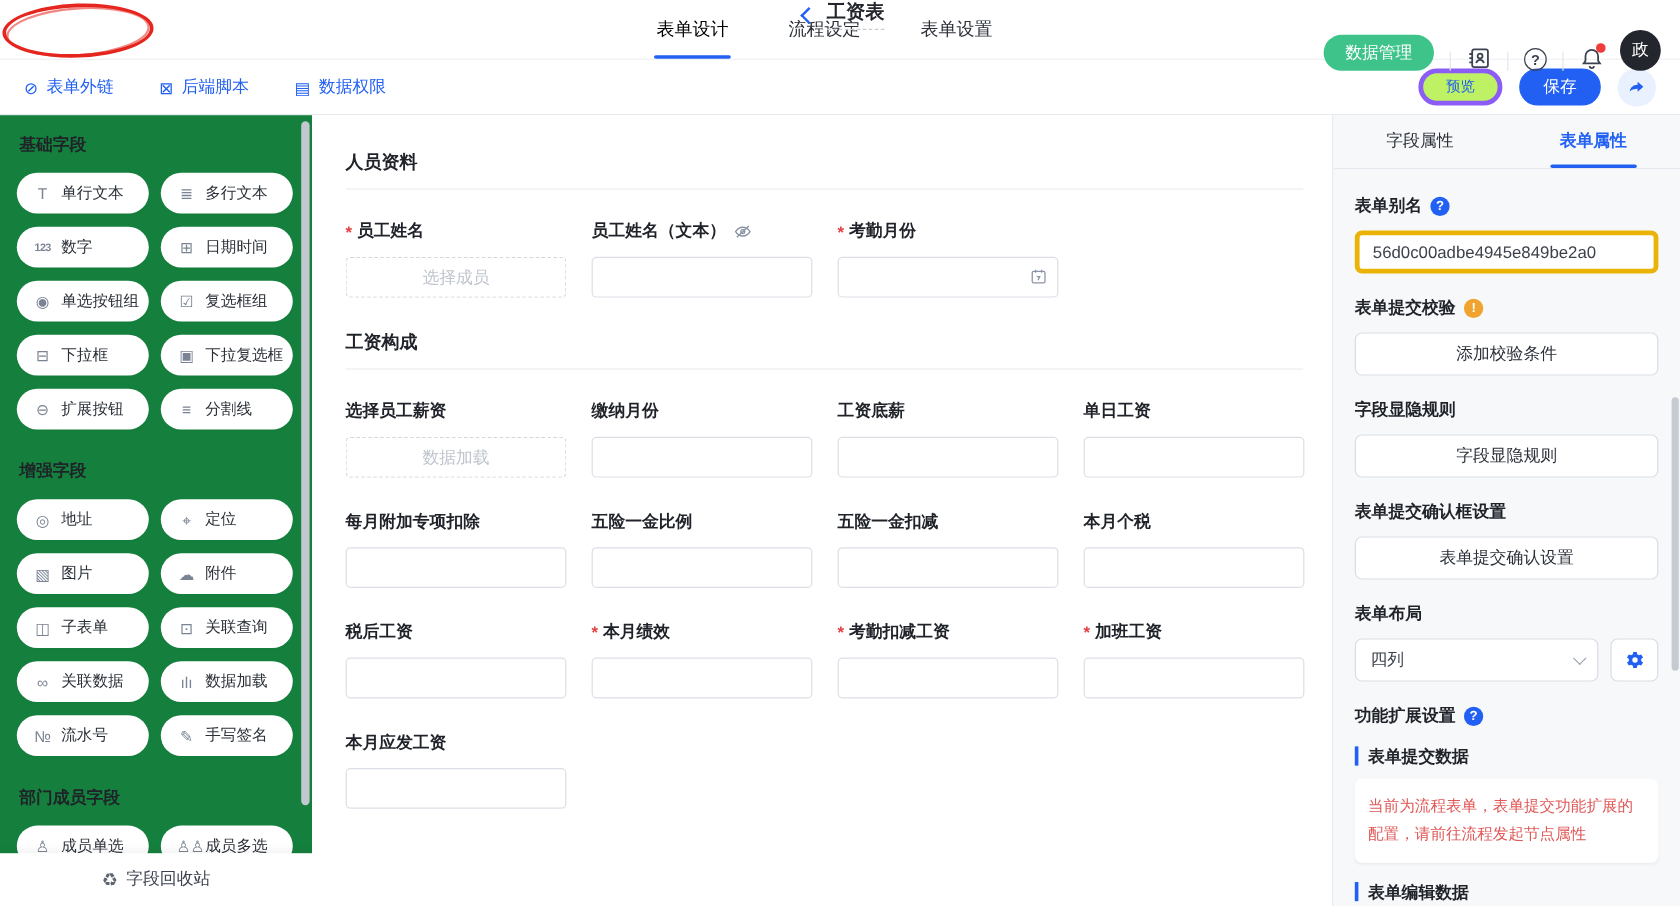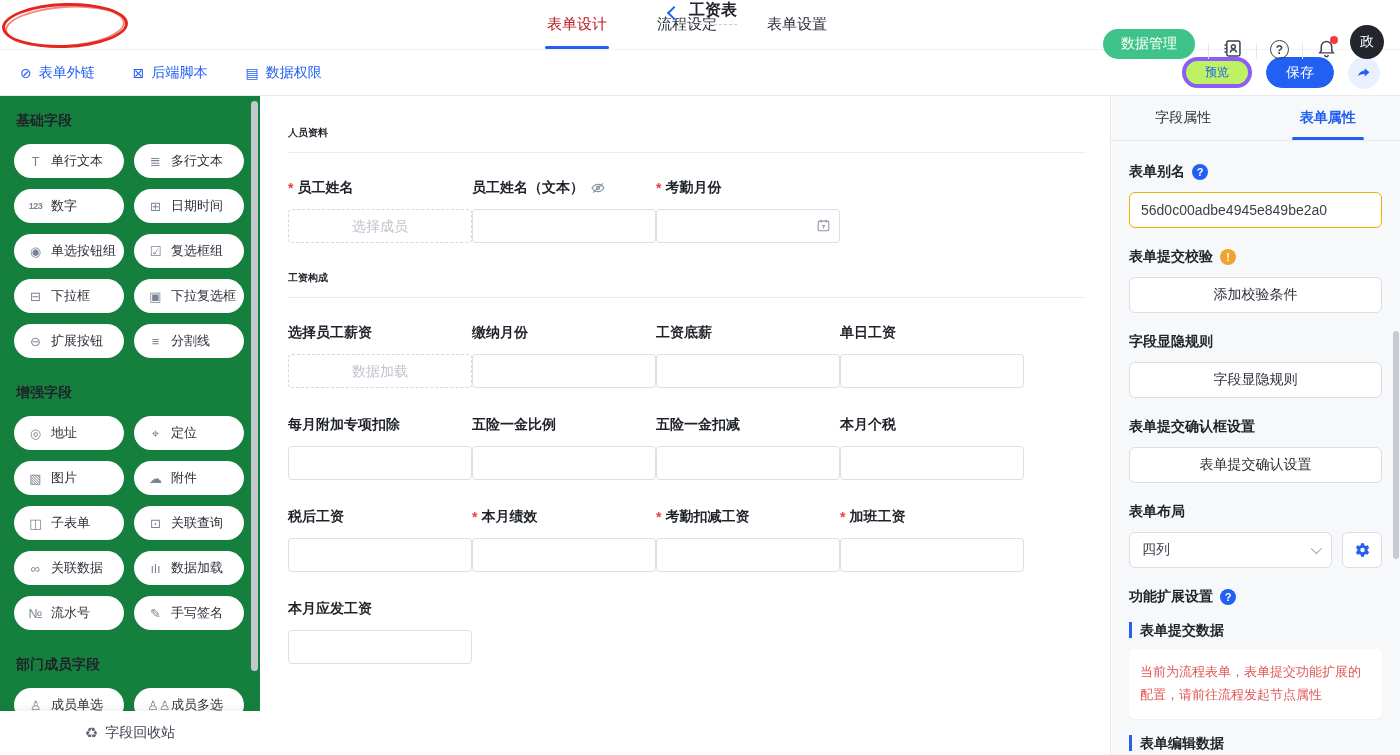--- a/index.html
+++ b/index.html
@@ -8,21 +8,21 @@
 
   
   header{position:relative;height:50px;display:flex;align-items:center;padding:0 16px;border-bottom:1px solid #f0f1f4;background:#fff;flex-direction:column;}
   .back{display:flex;align-items:center;gap:10px;position:relative;z-index:2;cursor:pointer;}
   .chev{width:10px;height:10px;border-left:2.5px solid #2160f2;border-bottom:2.5px solid #2160f2;transform:rotate(45deg);margin-left:6px;}
   .page-title{font-size:16px;font-weight:bold;color:#23262d;border-bottom:1px dashed #c7cbd3;padding-bottom:3px;}
   .annot{position:absolute;left:2px;top:3px;width:126px;height:45px;border:3px solid #e5261f;border-radius:50%;transform:rotate(-2deg);pointer-events:none;z-index:5;}
   .annot2{position:absolute;left:5px;top:6px;width:120px;height:41px;border:2px solid #e5261f;border-radius:50%;transform:rotate(-4deg);opacity:.55;pointer-events:none;z-index:5;}
   .tabs{position:absolute;left:545px;top:0;height:100%;display:flex;gap:46px;}
   .tab{position:relative;display:flex;align-items:center;font-size:15px;color:#2b3038;cursor:pointer;padding:0 2px;}
-  .tab.active{color:#b91c1c;}
+  .tab.active{color:#000000;}
   .tab.active::after{content:"";position:absolute;left:0;right:0;bottom:0;height:3px;background:#2160f2;border-radius:2px;}
   .hright{margin-left:auto;display:flex;align-items:flex-end;gap:13px;}
   .green-pill{height:30px;padding:0 18px;border:none;border-radius:16px;background:#3ec48a;color:#fff;font-size:14px;cursor:pointer;}
   .vdiv{width:1px;height:16px;background:#e2e5ea;}
   .hicon{display:flex;align-items:center;color:#3c4250;cursor:pointer;}
   .help-circle{width:19px;height:19px;border:1.6px solid #3c4250;border-radius:50%;display:flex;align-items:center;justify-content:center;font-size:12px;font-weight:bold;color:#3c4250;cursor:pointer;}
   .bell{position:relative;display:flex;cursor:pointer;}
   .bell .dot{position:absolute;right:-1px;top:-2px;width:8px;height:8px;border-radius:50%;background:#f23c3c;}
   .avatar{width:34px;height:34px;border-radius:50%;background:#23262d;color:#fff;display:flex;align-items:center;justify-content:center;font-size:14px;cursor:pointer;}
 
@@ -46,22 +46,22 @@
   .pill-grid{display:grid;grid-template-columns:1fr 1fr;column-gap:10px;row-gap:11px;}
   .pill{height:34px;border-radius:17px;background:#fff;display:flex;align-items:center;gap:7px;padding:0 8px 0 13px;font-size:13px;color:#2b3038;box-shadow:0 1px 2px rgba(31,35,41,.04);cursor:grab;white-space:nowrap;}
   .pill .pic{color:#7a8494;font-size:13px;width:17px;text-align:center;flex:none;line-height:1;}
   .pill .pic.num{font-size:9px;font-weight:bold;letter-spacing:-.5px;}
   .recycle-bar{position:absolute;left:0;right:0;bottom:0;height:44px;background:#fff;display:flex;align-items:center;justify-content:center;gap:7px;font-size:14px;color:#3c4250;box-shadow:0 -2px 8px rgba(31,35,41,.07);cursor:pointer;z-index:3;}
   .recycle-bar .ric{font-size:15px;color:#5f6672;}
   .side-scroll{position:absolute;right:2px;top:5px;width:7px;height:570px;border-radius:4px;background:#c3c8d0;z-index:4;}
 
   
   main{flex:1;background:#fff;padding:30px 24px 0 28px;overflow:hidden;}
-  .form-sec-title{font-size:10px;font-weight:bold;color:#1f2329;padding-bottom:12px;border-bottom:1px solid #ebedf0;margin-bottom:26px;}
-  .frow{display:grid;grid-template-columns:repeat(4,184px);margin-bottom:28px;}
+  .form-sec-title{font-size:15px;font-weight:bold;color:#1f2329;padding-bottom:12px;border-bottom:1px solid #ebedf0;margin-bottom:26px;}
+  .frow{display:grid;grid-template-columns:repeat(4,184px);column-gap:21px;margin-bottom:28px;}
   .flabel{display:flex;align-items:center;gap:6px;font-size:14px;font-weight:bold;color:#1f2329;margin-bottom:12px;}
   .flabel.required::before{content:"*";color:#e34242;font-weight:bold;margin-right:-2px;}
   .fwrap{position:relative;}
   .f-input{width:100%;height:34px;border:1px solid #dcdfe6;border-radius:4px;background:#fff;padding:0 10px;font-size:14px;color:#2b3038;outline:none;}
   .f-input::placeholder{color:#bfc4cd;}
   .f-input.dashed{border-style:dashed;border-color:#d3d7de;text-align:center;}
   .f-input.withicon{padding-right:30px;}
   .fwrap .fic{position:absolute;right:9px;top:9px;color:#8a93a3;pointer-events:none;}
   .eye{color:#8a93a3;display:flex;}
 
@@ -70,21 +70,21 @@
   .ptabs{height:45px;display:flex;border-bottom:1px solid #e7e9ee;}
   .ptab{flex:1;position:relative;display:flex;align-items:center;justify-content:center;font-size:14px;color:#2b3038;cursor:pointer;}
   .ptab.active{color:#2160f2;font-weight:bold;}
   .ptab.active::after{content:"";position:absolute;bottom:0;left:50%;transform:translateX(-50%);width:72px;height:3px;background:#2160f2;border-radius:2px;}
   .pcontent{padding:8px 18px 0 18px;}
   .pgroup-label{display:flex;align-items:center;gap:7px;font-size:14px;font-weight:bold;color:#1f2329;margin:20px 0 11px 0;}
   .pgroup-label.first{margin-top:14px;}
   .badge{width:16px;height:16px;border-radius:50%;color:#fff;font-size:11px;font-weight:bold;display:flex;align-items:center;justify-content:center;flex:none;}
   .badge.q{background:#2160f2;}
   .badge.w{background:#f0a32f;}
-  .p-input{width:100%;height:36px;border:1px solid #eab308;border-radius:6px;background:#fff;padding:0 11px;font-size:14px;color:#3c424c;outline:none;}
+  .p-input{width:100%;height:36px;border:4px solid #eab308;border-radius:6px;background:#fff;padding:0 11px;font-size:14px;color:#3c424c;outline:none;}
   .p-btn{width:100%;height:36px;border:1px solid #d9dde4;border-radius:6px;background:#fff;font-size:14px;color:#2b3038;cursor:pointer;}
   .layout-row{display:flex;gap:10px;align-items:center;}
   .p-select{flex:1;height:36px;border:1px solid #d9dde4;border-radius:6px;background:#fff;display:flex;align-items:center;justify-content:space-between;padding:0 12px;font-size:14px;color:#3c424c;cursor:pointer;}
   .sel-chev{width:8px;height:8px;border-right:1.6px solid #9aa1ac;border-bottom:1.6px solid #9aa1ac;transform:rotate(45deg) translateY(-2px);}
   .gear-btn{width:40px;height:36px;border:1px solid #d9dde4;border-radius:6px;background:#fff;display:flex;align-items:center;justify-content:center;cursor:pointer;}
   .sub-label{font-size:14px;font-weight:bold;color:#1f2329;border-left:3px solid #2160f2;padding-left:8px;margin:16px 0 11px 0;line-height:16px;}
   .notice-card{background:#fff;border-radius:6px;padding:12px 11px;font-size:13px;color:#e05858;line-height:1.75;box-shadow:0 1px 2px rgba(31,35,41,.04);}
   .panel-scroll{position:absolute;right:1px;top:235px;width:6px;height:228px;border-radius:3px;background:#c6cbd3;z-index:4;}
 </style>
 </head>

